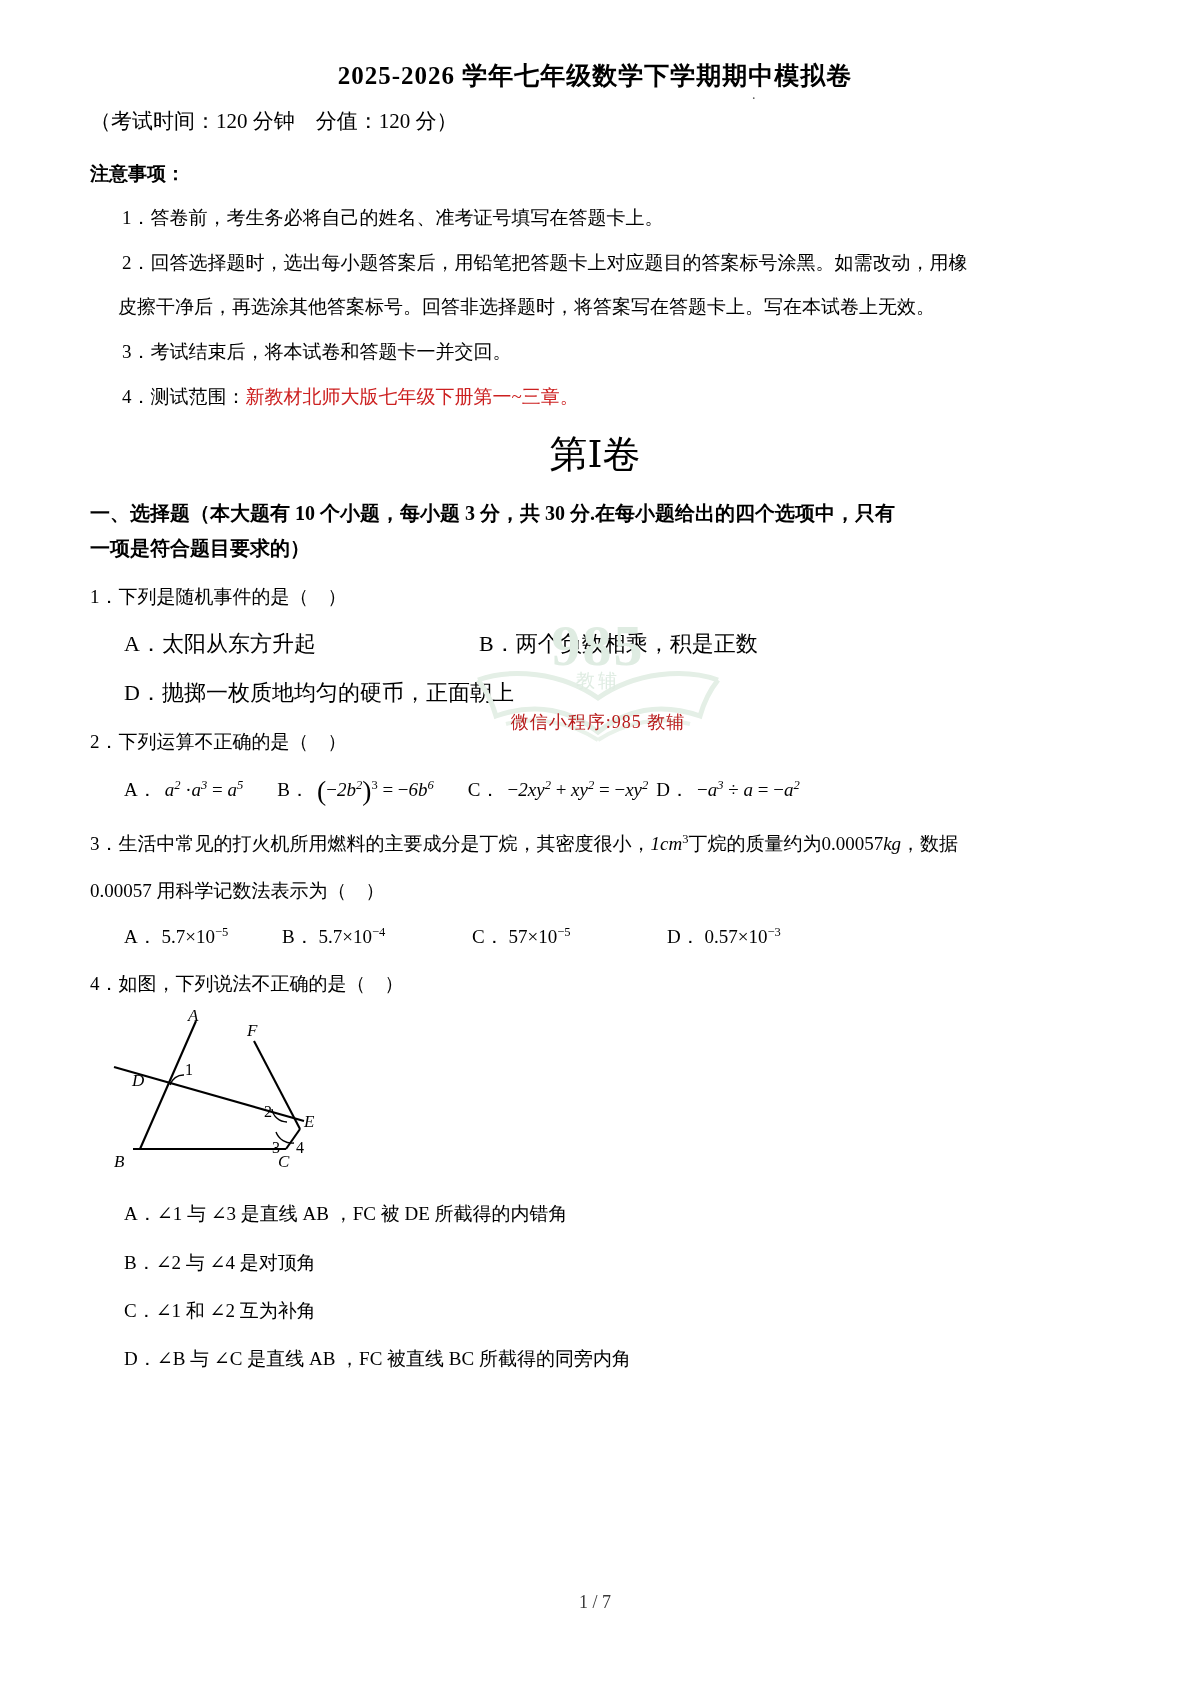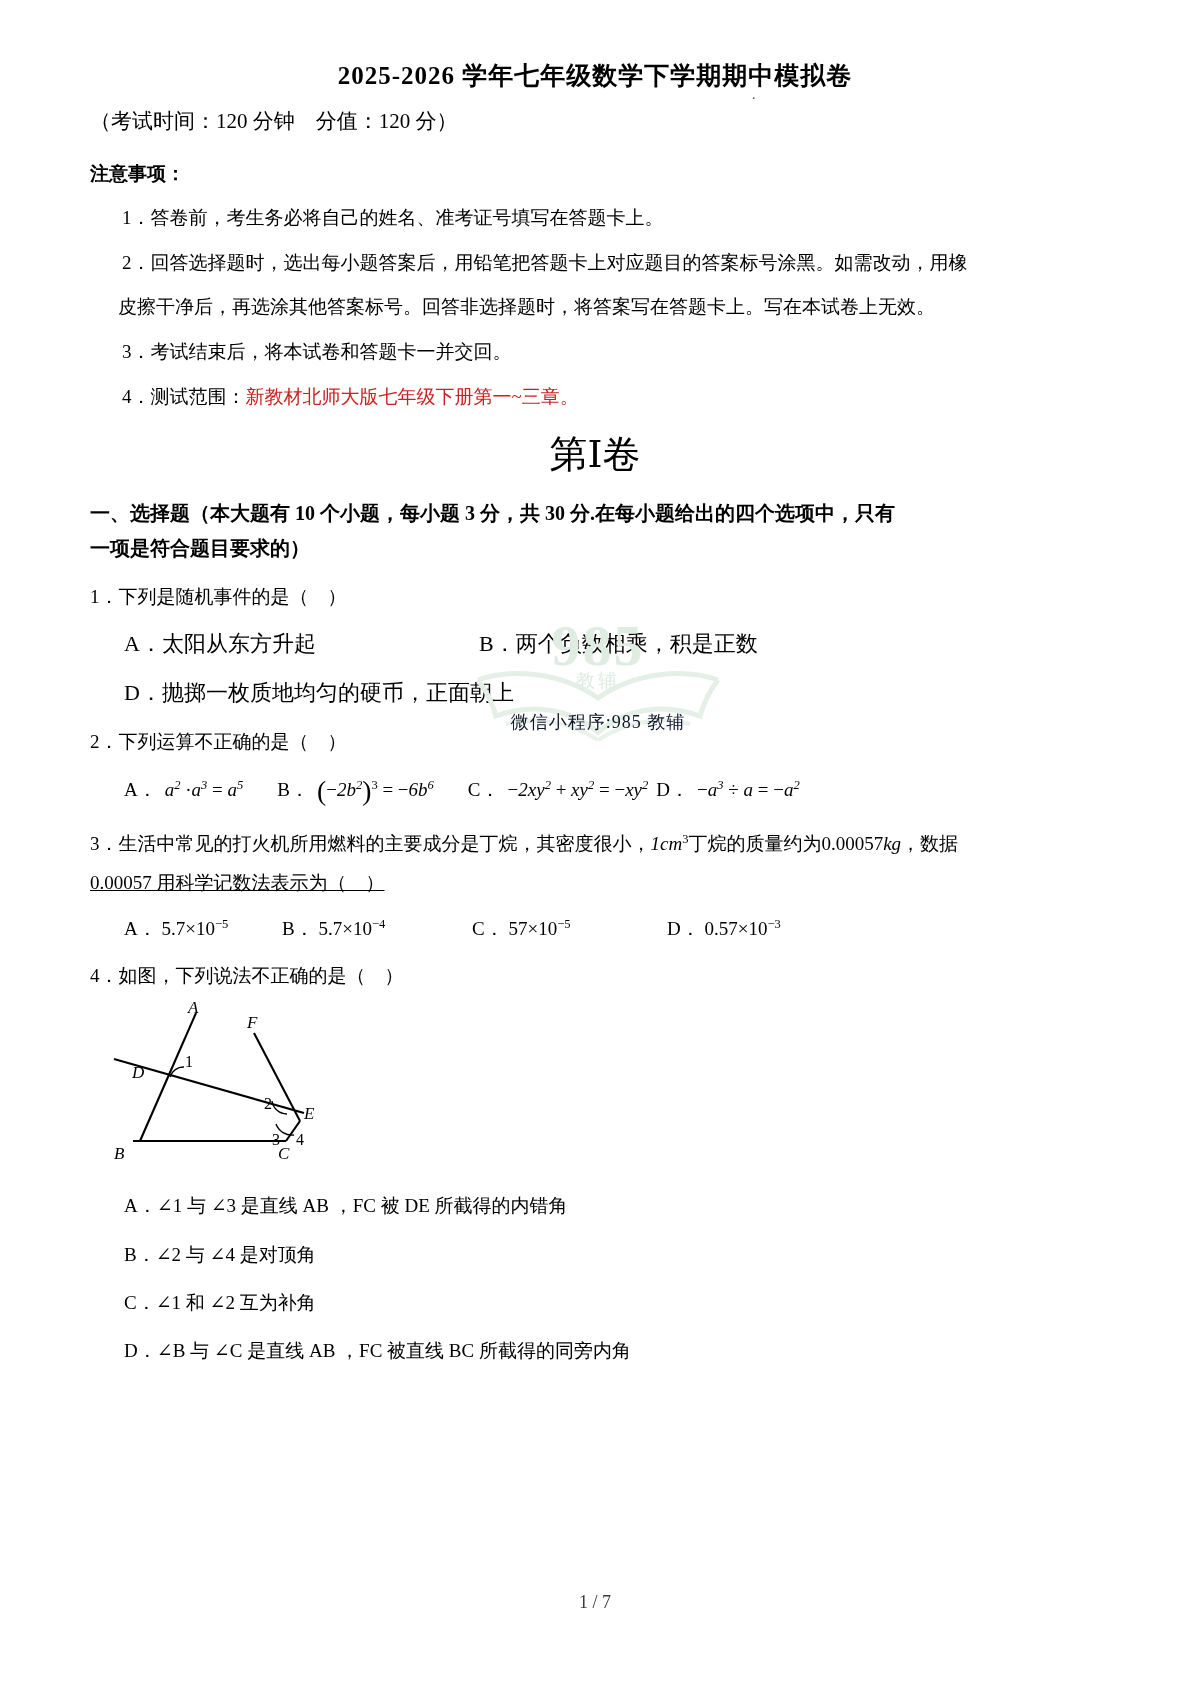--- a/index.html
+++ b/index.html
@@ -73,22 +73,20 @@
     font-weight: bold;
     margin: 14px 0 0 0;
     line-height: 1.75;
   }
   .q-stem {
     font-size: 19px;
     margin: 16px 0 0 0;
     line-height: 1.6;
   }
   .q-stem.tight {
-    margin-top: 8px;
-    text-decoration: underline;
   }
   .opt-row {
     font-size: 22px;
     margin: 14px 0 0 0;
     line-height: 1.6;
     padding-left: 34px;
     display: flex;
   }
   .opt-row .opt {
     white-space: nowrap;
@@ -193,21 +191,21 @@
     color: #dfece2;
     letter-spacing: 3px;
   }
   .wm-txt {
     position: absolute;
     left: 0;
     top: 98px;
     width: 300px;
     text-align: center;
     font-size: 18px;
-    color: #0f172a;
+    color: #b91c1c;
     letter-spacing: 1px;
   }
   .wm-book {
     position: absolute;
     left: 18px;
     top: 28px;
   }
 </style>
 </head>
 <body>

